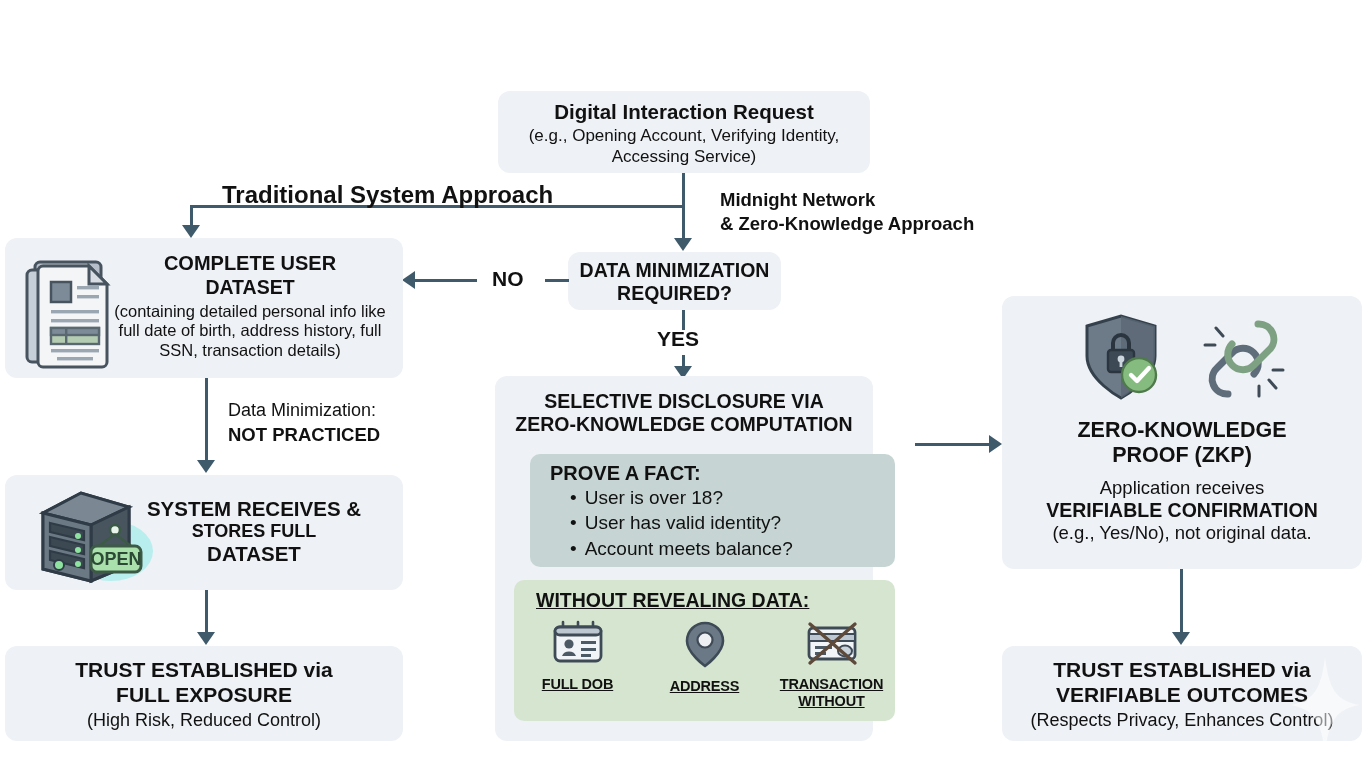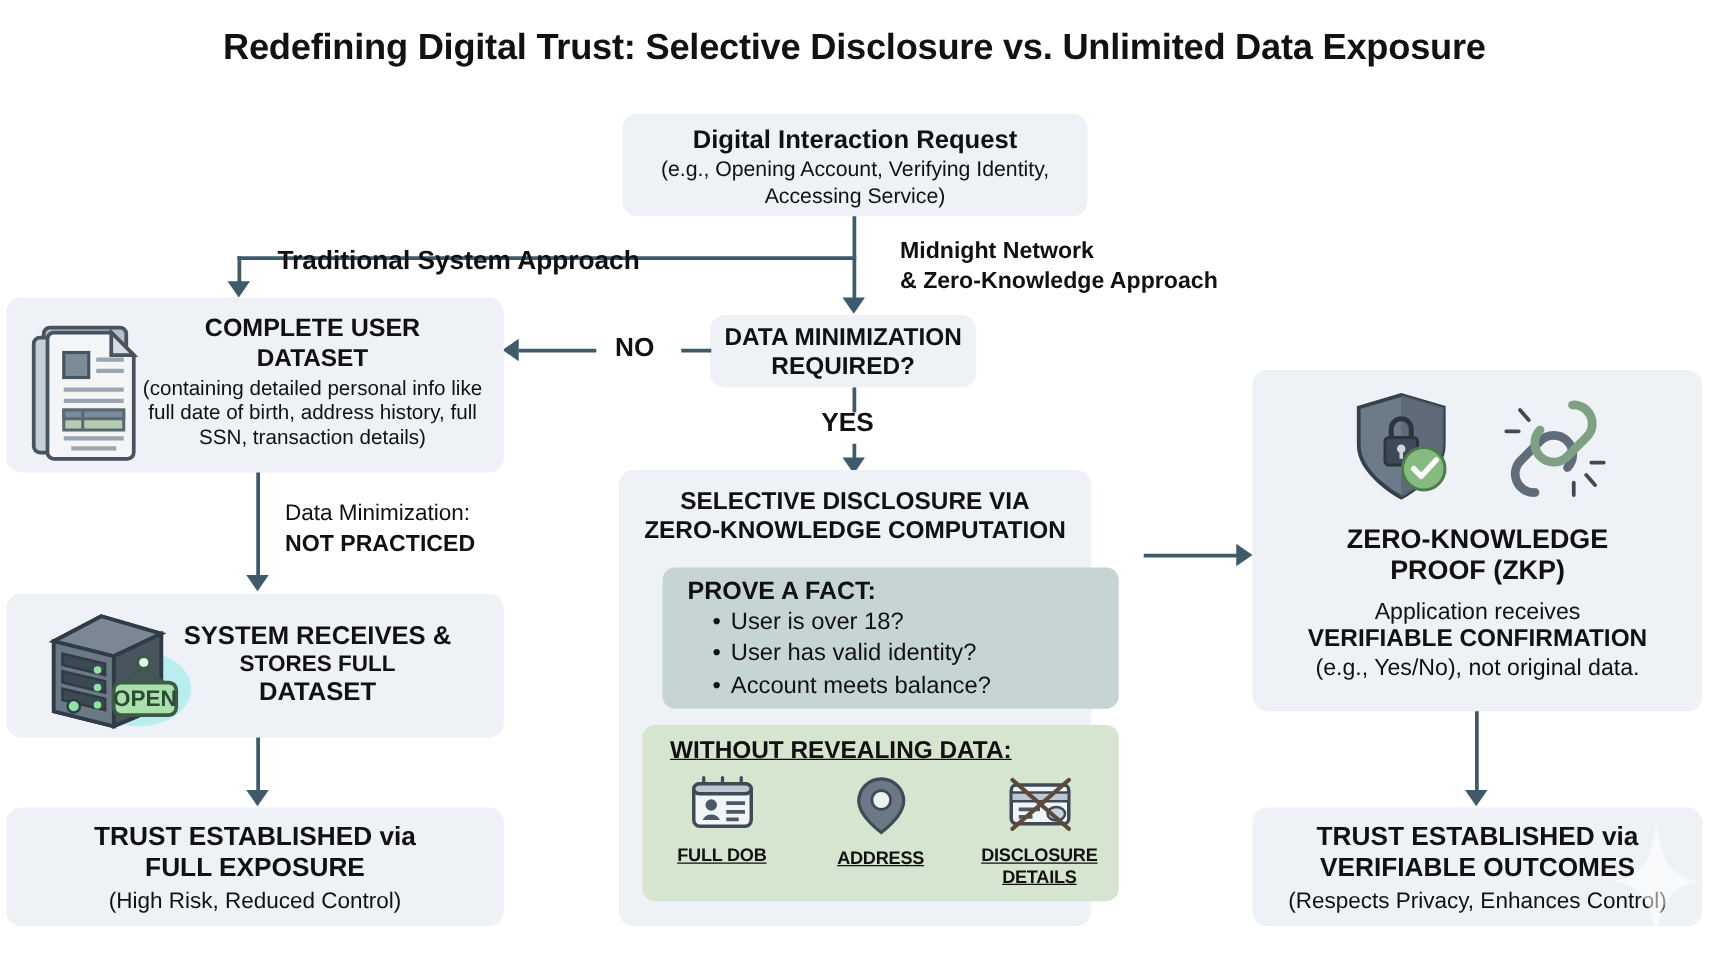--- a/index.html
+++ b/index.html
@@ -67,38 +67,37 @@
   .iconcap{font-size:14.5px;font-weight:bold;color:#111;margin-top:6px;
            text-align:center;line-height:1.15;letter-spacing:-.2px;}
 
   .sparkle{position:absolute;pointer-events:none;opacity:.55;}
 </style>
 </head>
 <body>
 
 <div class="stage">
 
-  <div id="title">Redefining Digital Trust: Selective Disclosure vs. Unlimited Data Exposure</div>
 
   <div class="box" style="left:498px;top:91px;width:372px;height:82px;padding:9px 14px 0;">
     <div class="b-title" style="font-size:20.5px;">Digital Interaction Request</div>
     <div class="b-sub" style="font-size:17px;margin-top:2px;">(e.g., Opening Account, Verifying Identity, Accessing Service)</div>
   </div>
 
   <div class="ln vln" style="left:682px;top:173px;height:32px;"></div>
 
   <div class="ln hln" style="left:190px;top:205px;width:495px;"></div>
 
   <div class="ln vln" style="left:190px;top:205px;height:22px;"></div>
   <div class="arrowD" style="left:182px;top:225px;"></div>
 
   <div class="ln vln" style="left:682px;top:205px;height:35px;"></div>
   <div class="arrowD" style="left:674px;top:238px;"></div>
 
-  <div class="edgelabel" style="left:222px;top:181px;font-size:21px;font-weight:bold;margin-top:16px;">Traditional System Approach</div>
+  <div class="edgelabel" style="left:222px;top:181px;font-size:24px;font-weight:bold;">Traditional System Approach</div>
   <div class="edgelabel" style="left:720px;top:189px;font-size:18.5px;font-weight:bold;">Midnight Network</div>
   <div class="edgelabel" style="left:720px;top:213px;font-size:18.5px;font-weight:bold;">&amp; Zero-Knowledge Approach</div>
 
   <div class="box" style="left:568px;top:252px;width:213px;height:58px;padding:7px 6px 0;">
     <div class="b-title" style="font-size:19.5px;">DATA MINIMIZATION</div>
     <div class="b-title" style="font-size:19.5px;">REQUIRED?</div>
   </div>
 
   <div class="ln hln" style="left:545px;top:279px;width:24px;"></div>
   <div class="ln hln" style="left:415px;top:279px;width:62px;"></div>
@@ -233,21 +232,21 @@
           <span>
             <svg width="58" height="46" viewBox="0 0 58 46">
               <rect x="6" y="8" width="46" height="31" rx="4" fill="#f2f5f7" stroke="#3e4b57" stroke-width="2.8"></rect>
               <rect x="6" y="14" width="46" height="7" fill="#bcc7d1" stroke="#3e4b57" stroke-width="2"></rect>
               <rect x="12" y="26" width="17" height="3" fill="#4c5a66"></rect>
               <rect x="12" y="32" width="11" height="3" fill="#4c5a66"></rect>
               <ellipse cx="42" cy="31" rx="7" ry="5.4" fill="#c9d3dc" stroke="#3e4b57" stroke-width="2"></ellipse>
               <path d="M7 4 L52 43 M52 4 L7 43" stroke="#5d4a3a" stroke-width="3.4" stroke-linecap="round"></path>
             </svg>
           </span>
-          <div class="iconcap">DISCLOSURE DETAILS</div>
+          <div class="iconcap">TRANSACTION WITHOUT</div>
         </div>
       </div>
     </div>
   </div>
 
   <div class="ln hln" style="left:915px;top:443px;width:76px;"></div>
   <div class="arrowR" style="left:989px;top:435px;"></div>
 
   <div class="box" style="left:1002px;top:296px;width:360px;height:273px;padding:0;">
     <div style="display:flex;justify-content:center;gap:26px;padding-top:16px;">

